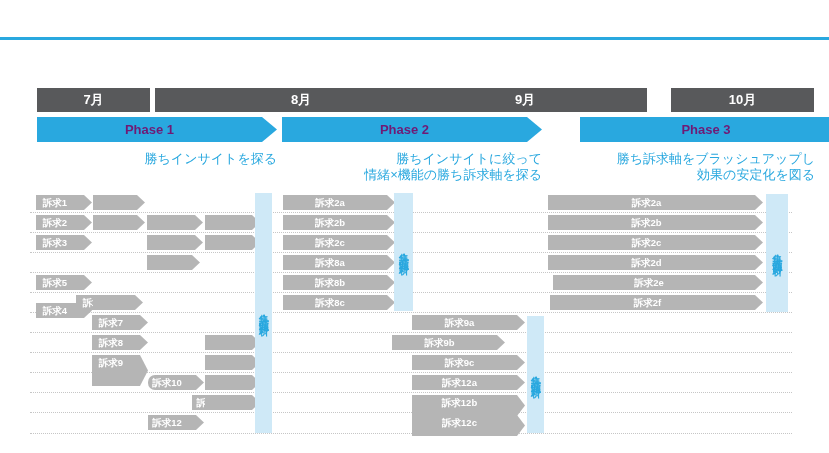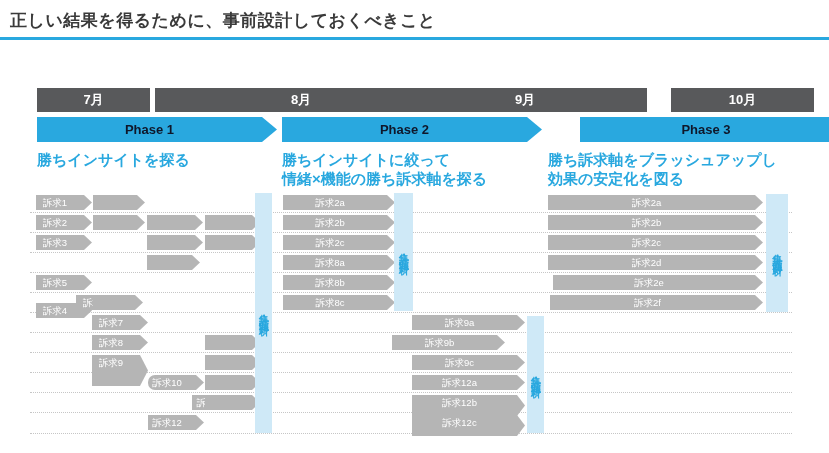--- a/index.html
+++ b/index.html
@@ -10,33 +10,32 @@
     --title-text:#3a3a3a;
     --grid-dot:#c6c6c6;
   }
   *{margin:0;padding:0;box-sizing:border-box;}
   html,body{background:#fff;}
   body{font-family:"Liberation Sans","DejaVu Sans",sans-serif;}
   #slide{position:relative;width:829px;height:453px;background:#fff;overflow:hidden;}
   .page-title{position:absolute;left:10px;top:9px;font-size:17px;font-weight:bold;color:var(--title-text);letter-spacing:.5px;}
   .title-rule{position:absolute;left:0;top:37px;width:829px;height:3px;background:var(--accent-blue);}
   .month{position:absolute;top:88px;height:24px;background:var(--month-gray);color:#fff;font-size:13px;font-weight:bold;display:flex;align-items:center;justify-content:center;}
-  .phase{position:absolute;top:117px;height:25px;background:var(--accent-blue);color:#0f172a;font-size:13px;font-weight:bold;display:flex;align-items:center;justify-content:center;clip-path:polygon(0 0,calc(100% - 15px) 0,100% 50%,calc(100% - 15px) 100%,0 100%);padding-right:15px;}
-  .phase-desc{position:absolute;top:151px;color:var(--accent-blue);font-size:15px;font-weight:bold;text-align:left;line-height:1.25;white-space:pre-line;}
+  .phase{position:absolute;top:117px;height:25px;background:var(--accent-blue);color:#701a75;font-size:13px;font-weight:bold;display:flex;align-items:center;justify-content:center;clip-path:polygon(0 0,calc(100% - 15px) 0,100% 50%,calc(100% - 15px) 100%,0 100%);padding-right:15px;}
+  .phase-desc{position:absolute;top:151px;color:var(--accent-blue);font-size:13px;font-weight:normal;text-align:right;line-height:1.25;white-space:pre-line;}
   .grid-line{position:absolute;height:0;border-top:1px dotted var(--grid-dot);z-index:1;}
   .gbar{position:absolute;background:var(--bar-gray);clip-path:polygon(0 0,calc(100% - 8px) 0,100% 50%,calc(100% - 8px) 100%,0 100%);z-index:2;}
-  .gbar span{display:block;width:100%;text-align:center;color:#fff;font-size:9.5px;font-weight:normal;line-height:15px;padding-right:18px;}
+  .gbar span{display:block;width:100%;text-align:center;color:#fff;font-size:9.5px;font-weight:bold;line-height:15px;padding-right:18px;}
   .abar{position:absolute;background:var(--light-blue);z-index:3;display:flex;align-items:center;justify-content:center;}
   .abar span{writing-mode:vertical-rl;text-orientation:upright;color:var(--accent-blue);font-size:10px;font-weight:bold;letter-spacing:2px;line-height:1;}
 </style>
 </head>
 <body>
 
 <div id="slide">
-  <div class="page-title">正しい結果を得るために、事前設計しておくべきこと</div>
   <div class="title-rule"></div>
   <div id="header">
       <div class="month" style="left: 37px; width: 113px;">7月</div>
       <div class="month" style="left: 155px; width: 292px;">8月</div>
       <div class="month" style="left: 403px; width: 244px;">9月</div>
       <div class="month" style="left: 671px; width: 143px;">10月</div>
       <div class="phase" style="left: 37px; width: 240px;">Phase 1</div>
       <div class="phase-desc" style="left: 37px; width: 240px;">勝ちインサイトを探る</div>
       <div class="phase" style="left: 282px; width: 260px;">Phase 2</div>
       <div class="phase-desc" style="left: 282px; width: 260px;">勝ちインサイトに絞って

